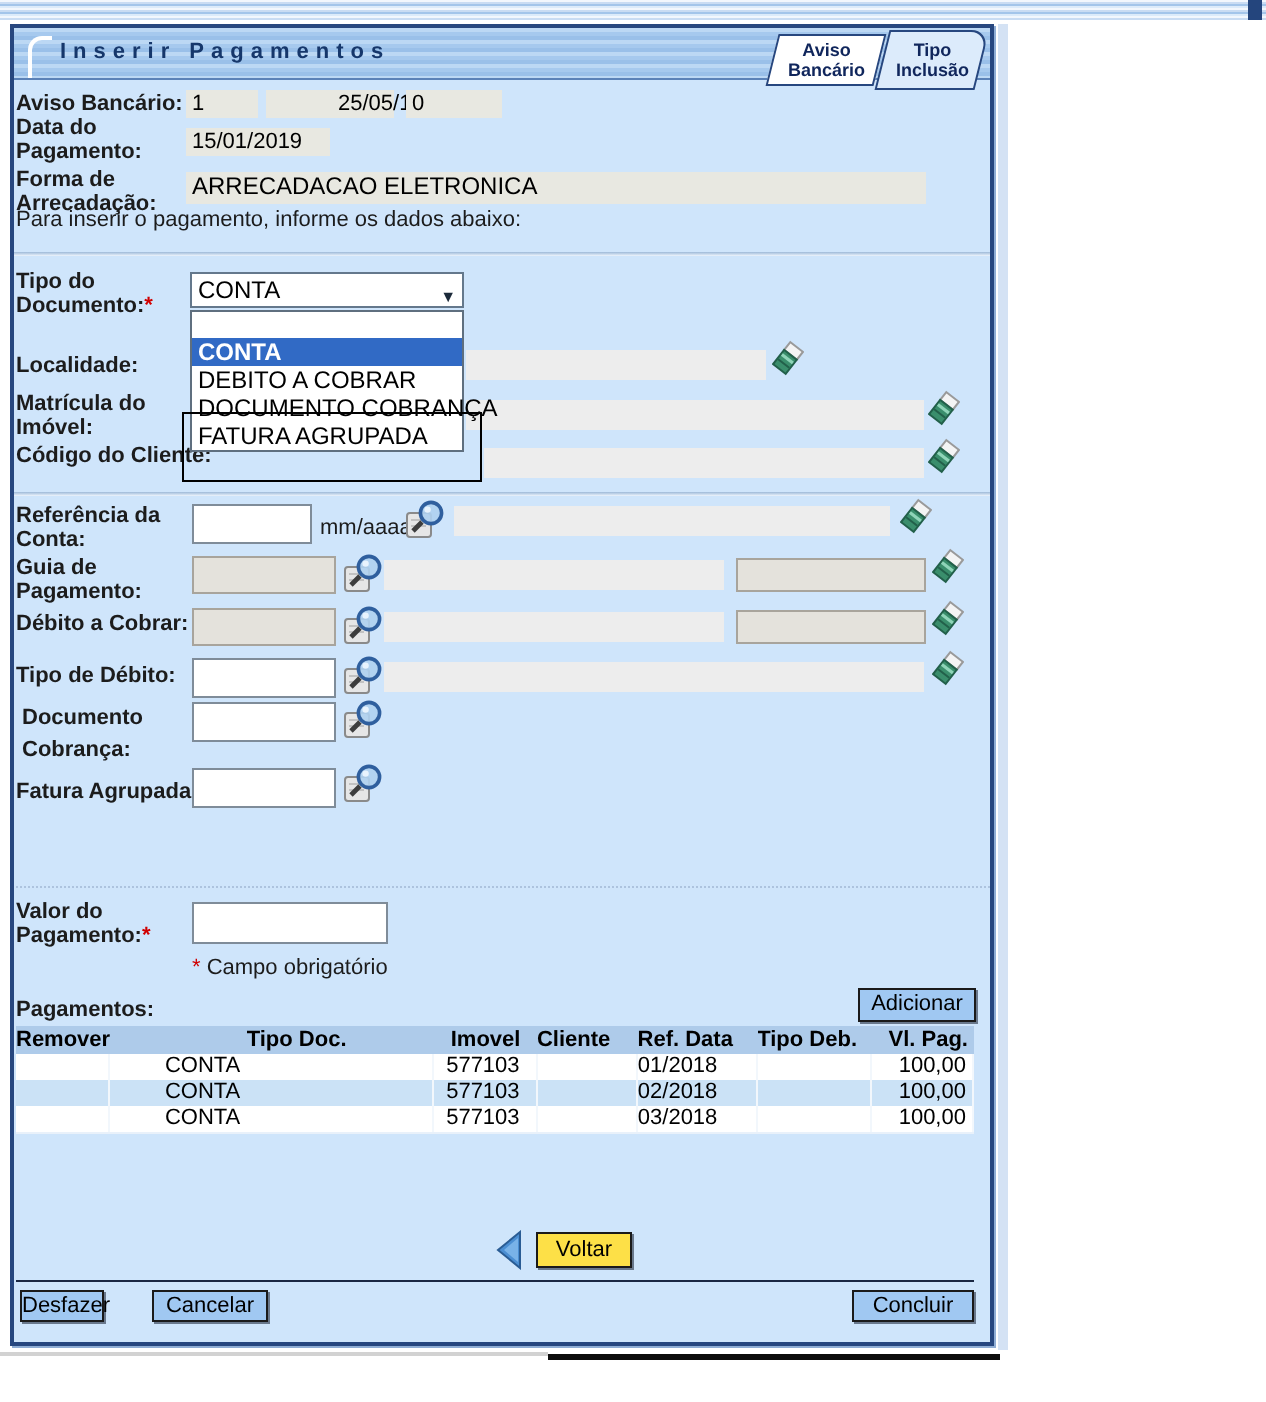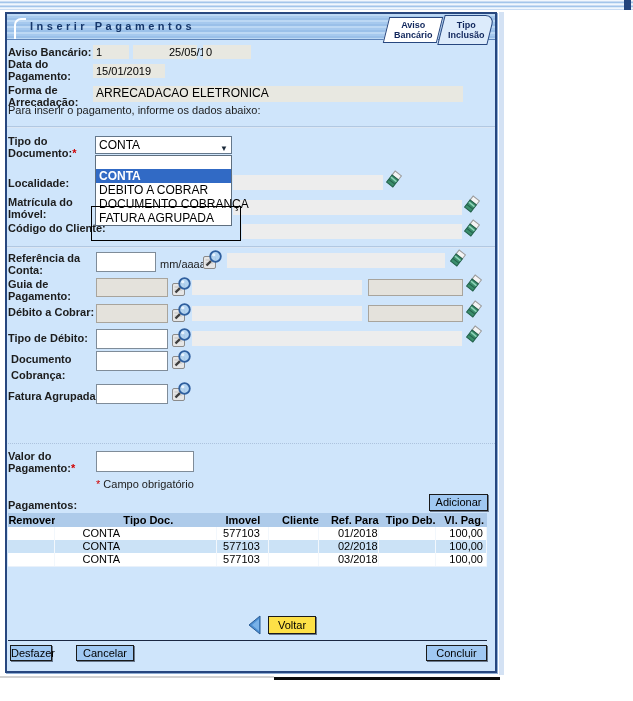--- a/index.html
+++ b/index.html
@@ -50,21 +50,21 @@
     box-sizing:border-box;z-index:20;}
   .opt{height:14px;line-height:14px;font-size:12px;padding-left:3px;white-space:nowrap;color:#000;}
   .opt.blank{height:13px;}
   .opt.sel{background:#316ac5;color:#fff;font-weight:bold;}
   .focusrect{left:91px;top:206px;width:150px;height:35px;border:1px solid #000;box-sizing:border-box;z-index:21;}
   
   .pg-table{left:8px;top:513px;width:479px;border-bottom:1px solid #e9f1fa;}
   .trow{display:flex;}
   .thead{background:#aecbea;font-weight:bold;}
   .thead .tcell{height:14px;line-height:14px;}
-  .tcell{box-sizing:border-box;height:13px;line-height:13px;font-size:11px;text-align:right;
+  .tcell{box-sizing:border-box;height:13px;line-height:13px;font-size:11px;text-align:left;
     border-right:1px solid #f2f7fc;overflow:hidden;white-space:nowrap;}
   .thead .tcell{border-right:none;}
   .r-white{background:#ffffff;}
   .r-alt{background:#cbe2f6;}
   .c0{width:50px;} .c1{width:145px;text-align:left;padding-left:3px;margin-left:24px;}
   .c2{width:54px;text-align:left;padding-left:6px;} .c3{width:53px;}
   .c4{width:63px;} .c5{width:60px;} .c6{width:54px;text-align:right;padding-right:3px;}
   .thead .c1,.thead .c2{text-align:center;padding:0;}
   
   .btn{background:#a0c8f2;border:1px solid #1a1a1a;box-shadow:1px 1px 0 #69788c;
@@ -273,21 +273,21 @@
       <span>Pagamentos:</span>
     </div>
   <div class="abs btn" style="left:429px;top:494px;width:59px;height:17px;line-height:15px;">Adicionar</div>
 
   <div class="abs pg-table">
     <div class="trow thead">
       <div class="tcell c0">Remover</div>
       <div class="tcell c1">Tipo Doc.</div>
       <div class="tcell c2">Imovel</div>
       <div class="tcell c3">Cliente</div>
-      <div class="tcell c4">Ref. Para</div>
+      <div class="tcell c4">Ref. Data</div>
       <div class="tcell c5">Tipo Deb.</div>
       <div class="tcell c6">Vl. Pag.</div>
     </div>
     <div class="trow r-white">
       <div class="tcell c0"></div>
       <div class="tcell c1">CONTA</div>
       <div class="tcell c2">577103</div>
       <div class="tcell c3"></div>
       <div class="tcell c4">01/2018</div>
       <div class="tcell c5"></div>

